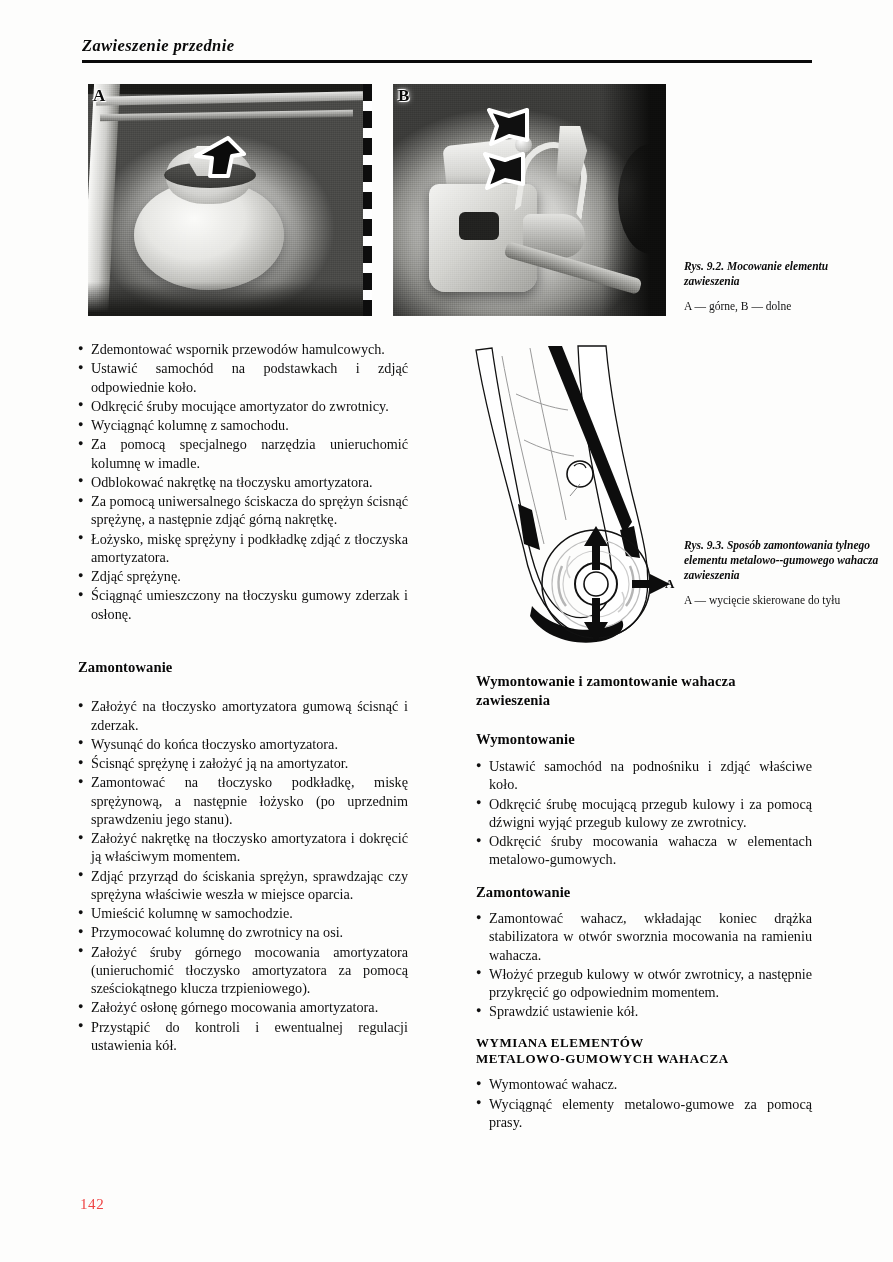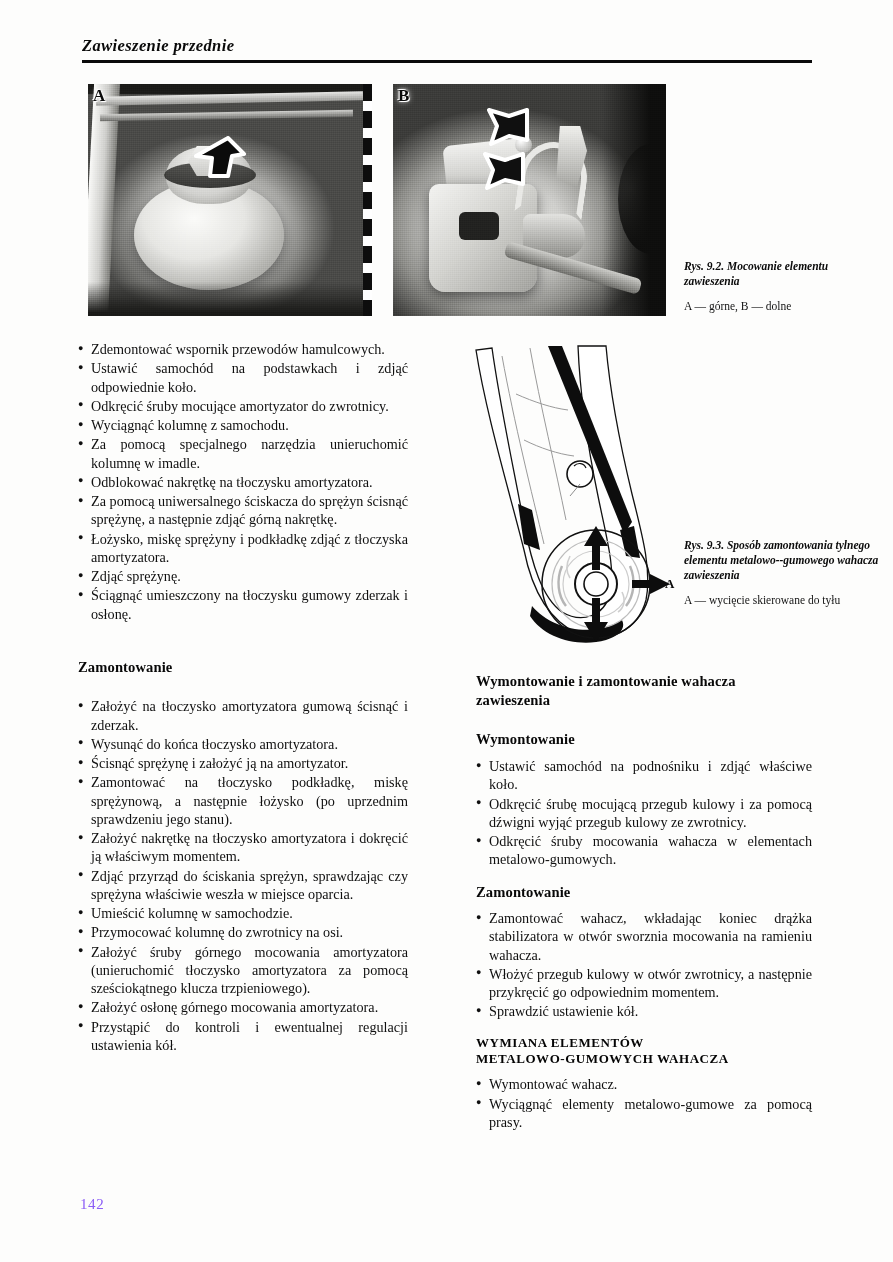--- a/index.html
+++ b/index.html
@@ -294,21 +294,21 @@
     top: 538px;
     width: 202px;
   }
 
   
   .folio {
     position: absolute;
     left: 80px;
     top: 1196px;
     font-size: 15px;
-    color: #8b5cf6;
+    color: #ef4444;
     letter-spacing: 0.6px;
   }
 </style>
 </head>
 <body>
 
 <div class="page">
 
   <div class="runhead">
     <div class="runhead-title">Zawieszenie przednie</div>

